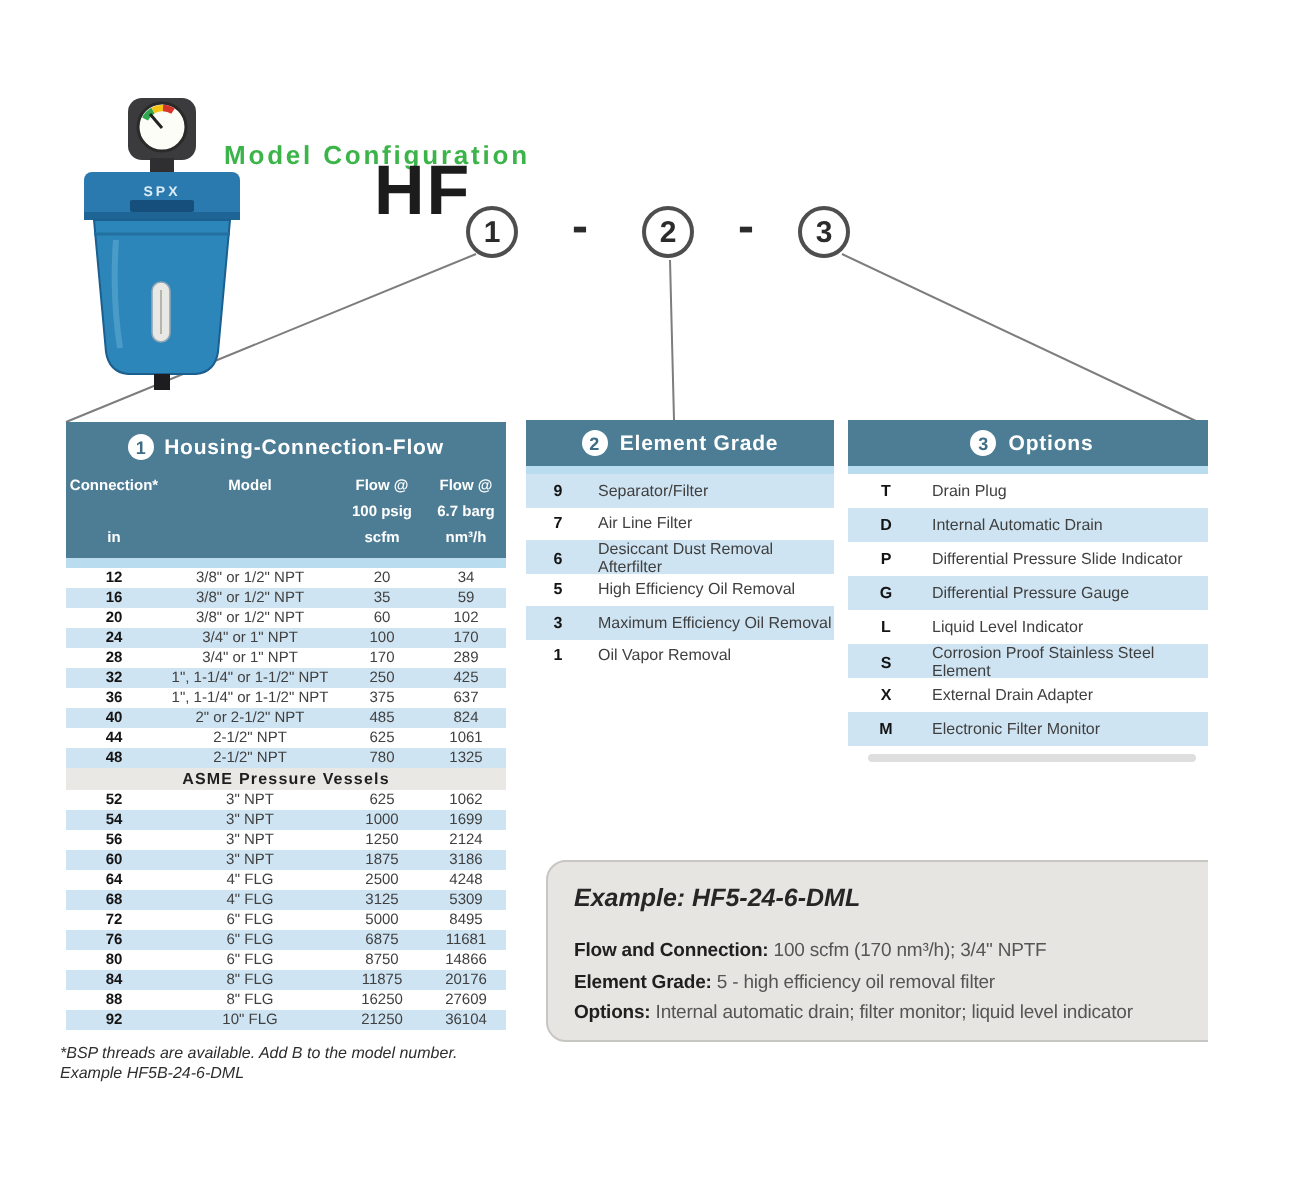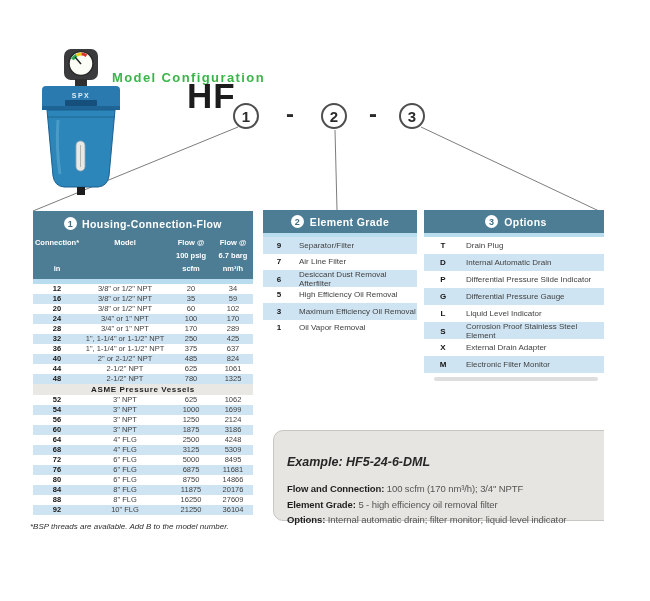--- a/index.html
+++ b/index.html
@@ -84,21 +84,21 @@
   .glabel { color:#3f3f3f; padding-left:4px; }
   .t3-shadow {
     position:absolute; left:434px; top:377px; width:164px; height:4px;
     background:#dedede; border-radius:2px;
   }
 
   
   .example-box {
     position:absolute; left:273px; top:430px; width:356px; height:91px;
     background:#e7e5e2; border:1px solid #c8c6c3; border-radius:10px;
-    padding:24px 13px;
+    padding:11px 13px;
   }
   .example-title {
     font-size:12.5px; font-weight:bold; font-style:italic; color:#262626; margin-bottom:12px;
   }
   .example-line {
     font-size:9.5px; color:#555; line-height:15.5px; white-space:nowrap; letter-spacing:-0.1px;
   }
   .example-line .lbl { font-weight:bold; color:#1f1f1f; }
 
   
@@ -444,15 +444,16 @@
       <span>5 - high efficiency oil removal filter</span>
     </div>
     <div class="example-line">
       <span class="lbl">Options:</span>
       <span>Internal automatic drain; filter monitor; liquid level indicator</span>
     </div>
   </div>
 
   <div class="footnote">
     <div>*BSP threads are available. Add B to the model number.</div>
+    <div>Example HF5B-24-6-DML</div>
   </div>
 
 </div>
 
 </body></html>

